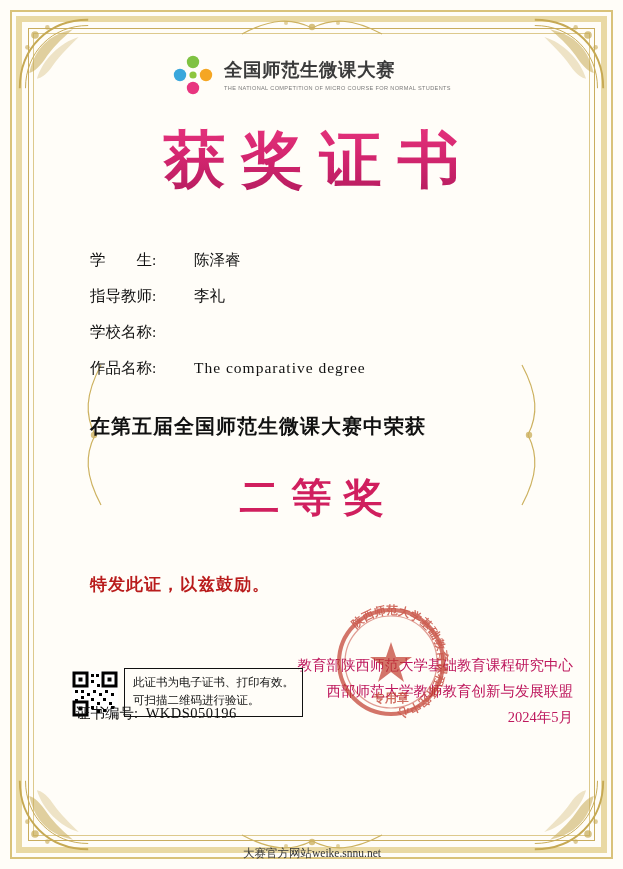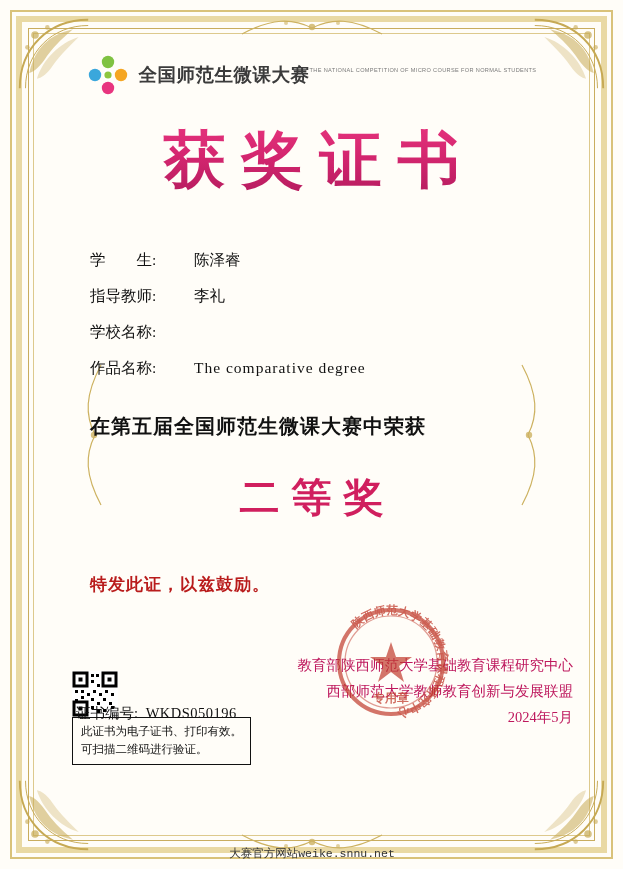--- a/index.html
+++ b/index.html
@@ -74,21 +74,21 @@
     left: 40px; top: 40px; right: 40px; bottom: 40px;
   }
   .logo-row {
     display: flex;
     align-items: center;
     justify-content: center;
     margin-top: 14px;
     gap: 10px;
   }
   .logo-mark { width: 42px; height: 42px; position: relative; }
-  .logo-text-wrap { display: flex; flex-direction: row; align-items: flex-start; }
+  .logo-text-wrap { display: flex; flex-direction: column; align-items: flex-start; }
   .logo-cn {
     font-family: "Liberation Sans", sans-serif;
     font-size: 18.5px;
     font-weight: bold;
     color: #3b3b3b;
     letter-spacing: 0.5px;
     line-height: 1.2;
   }
   .logo-en {
     font-family: "Liberation Sans", sans-serif;
@@ -193,21 +193,20 @@
   }
   .seal svg { display:block; width:100%; height:100%; }
 
   
   .qr-area {
     position: absolute;
     left: 32px;
     top: 628px;
     display: flex;
     align-items: stretch;
-    flex-direction: column;
   }
   .qr-code {
     width: 46px;
     height: 46px;
     margin-right: 6px;
     margin-top: 3px;
   }
   .qr-note {
     border: 1px solid #111;
     padding: 5px 8px 5px 8px;
@@ -225,21 +224,20 @@
   .cert-no .cn-label { margin-right: 4px; }
   .cert-no .cn-value { letter-spacing: 0.5px; }
 
   .footer {
     position: absolute;
     left: 1px; right: 0;
     bottom: 8px;
     text-align: center;
     font-size: 11.5px;
     color: #333;
-    font-family: Liberation Mono, monospace;
   }
 </style>
 </head>
 <body>
 
 <div class="certificate">
 
   <div class="border-outer"></div>
   <div class="border-mid"></div>
   <div class="border-inner"></div>

